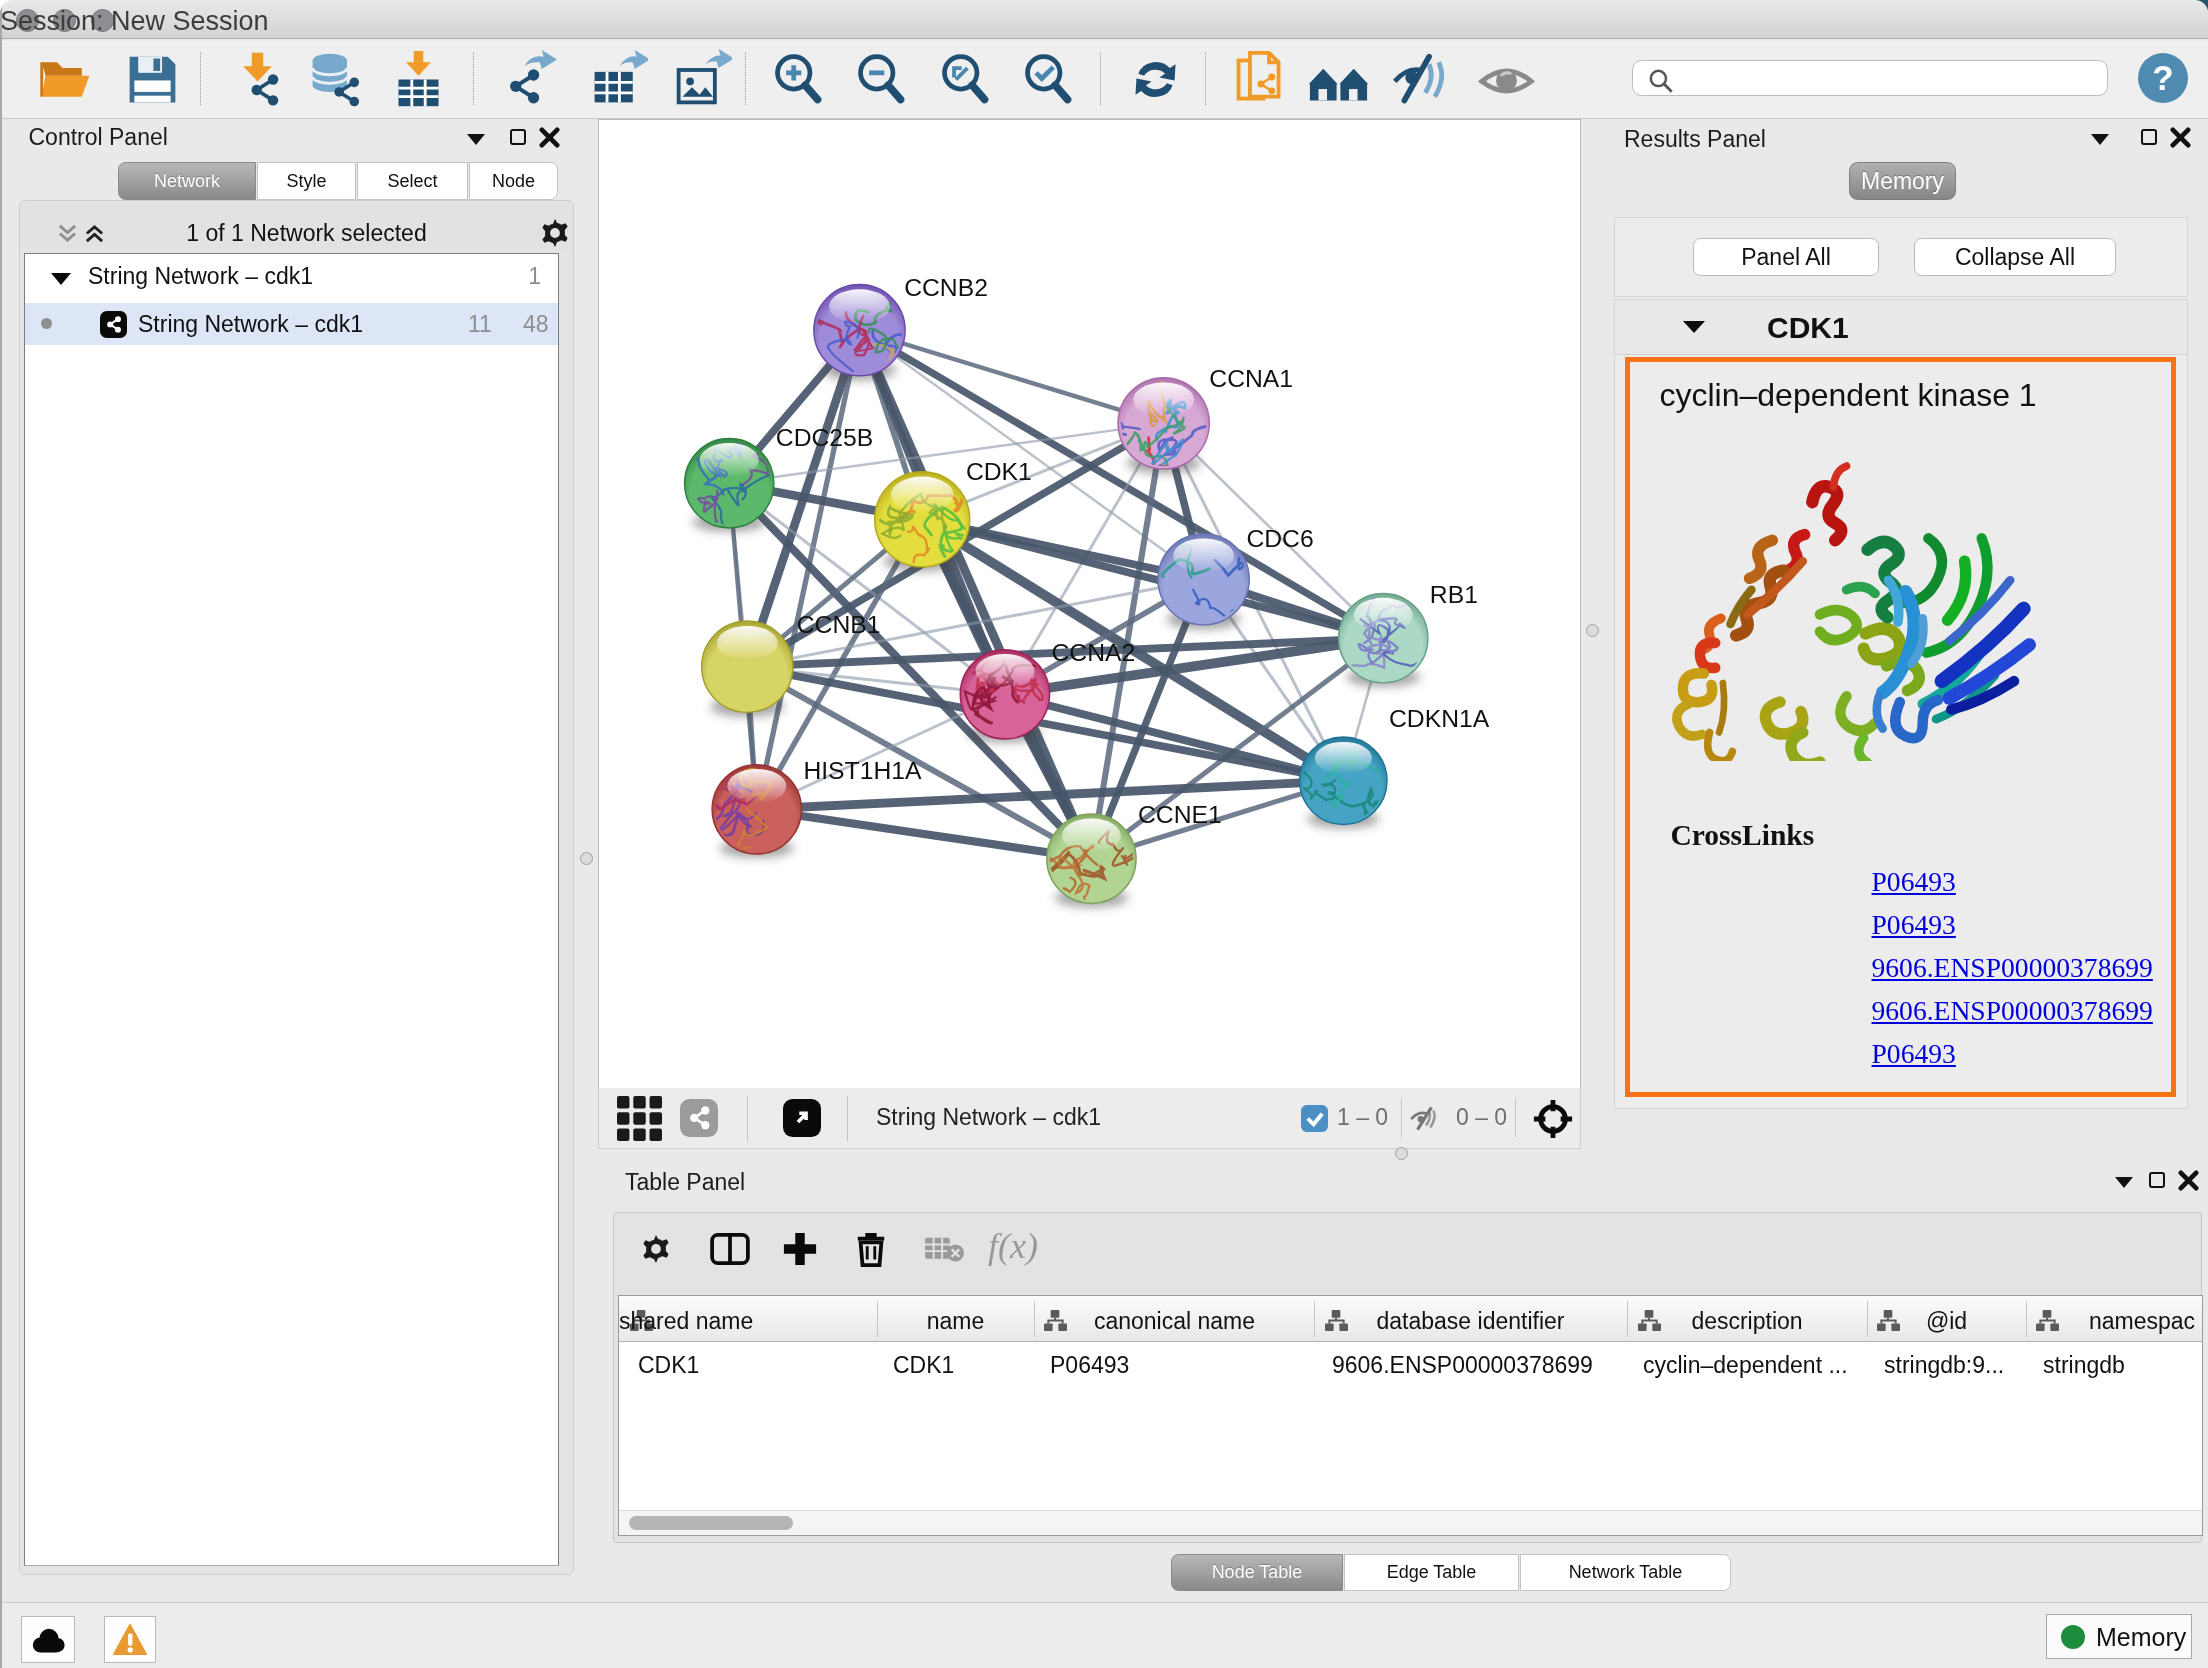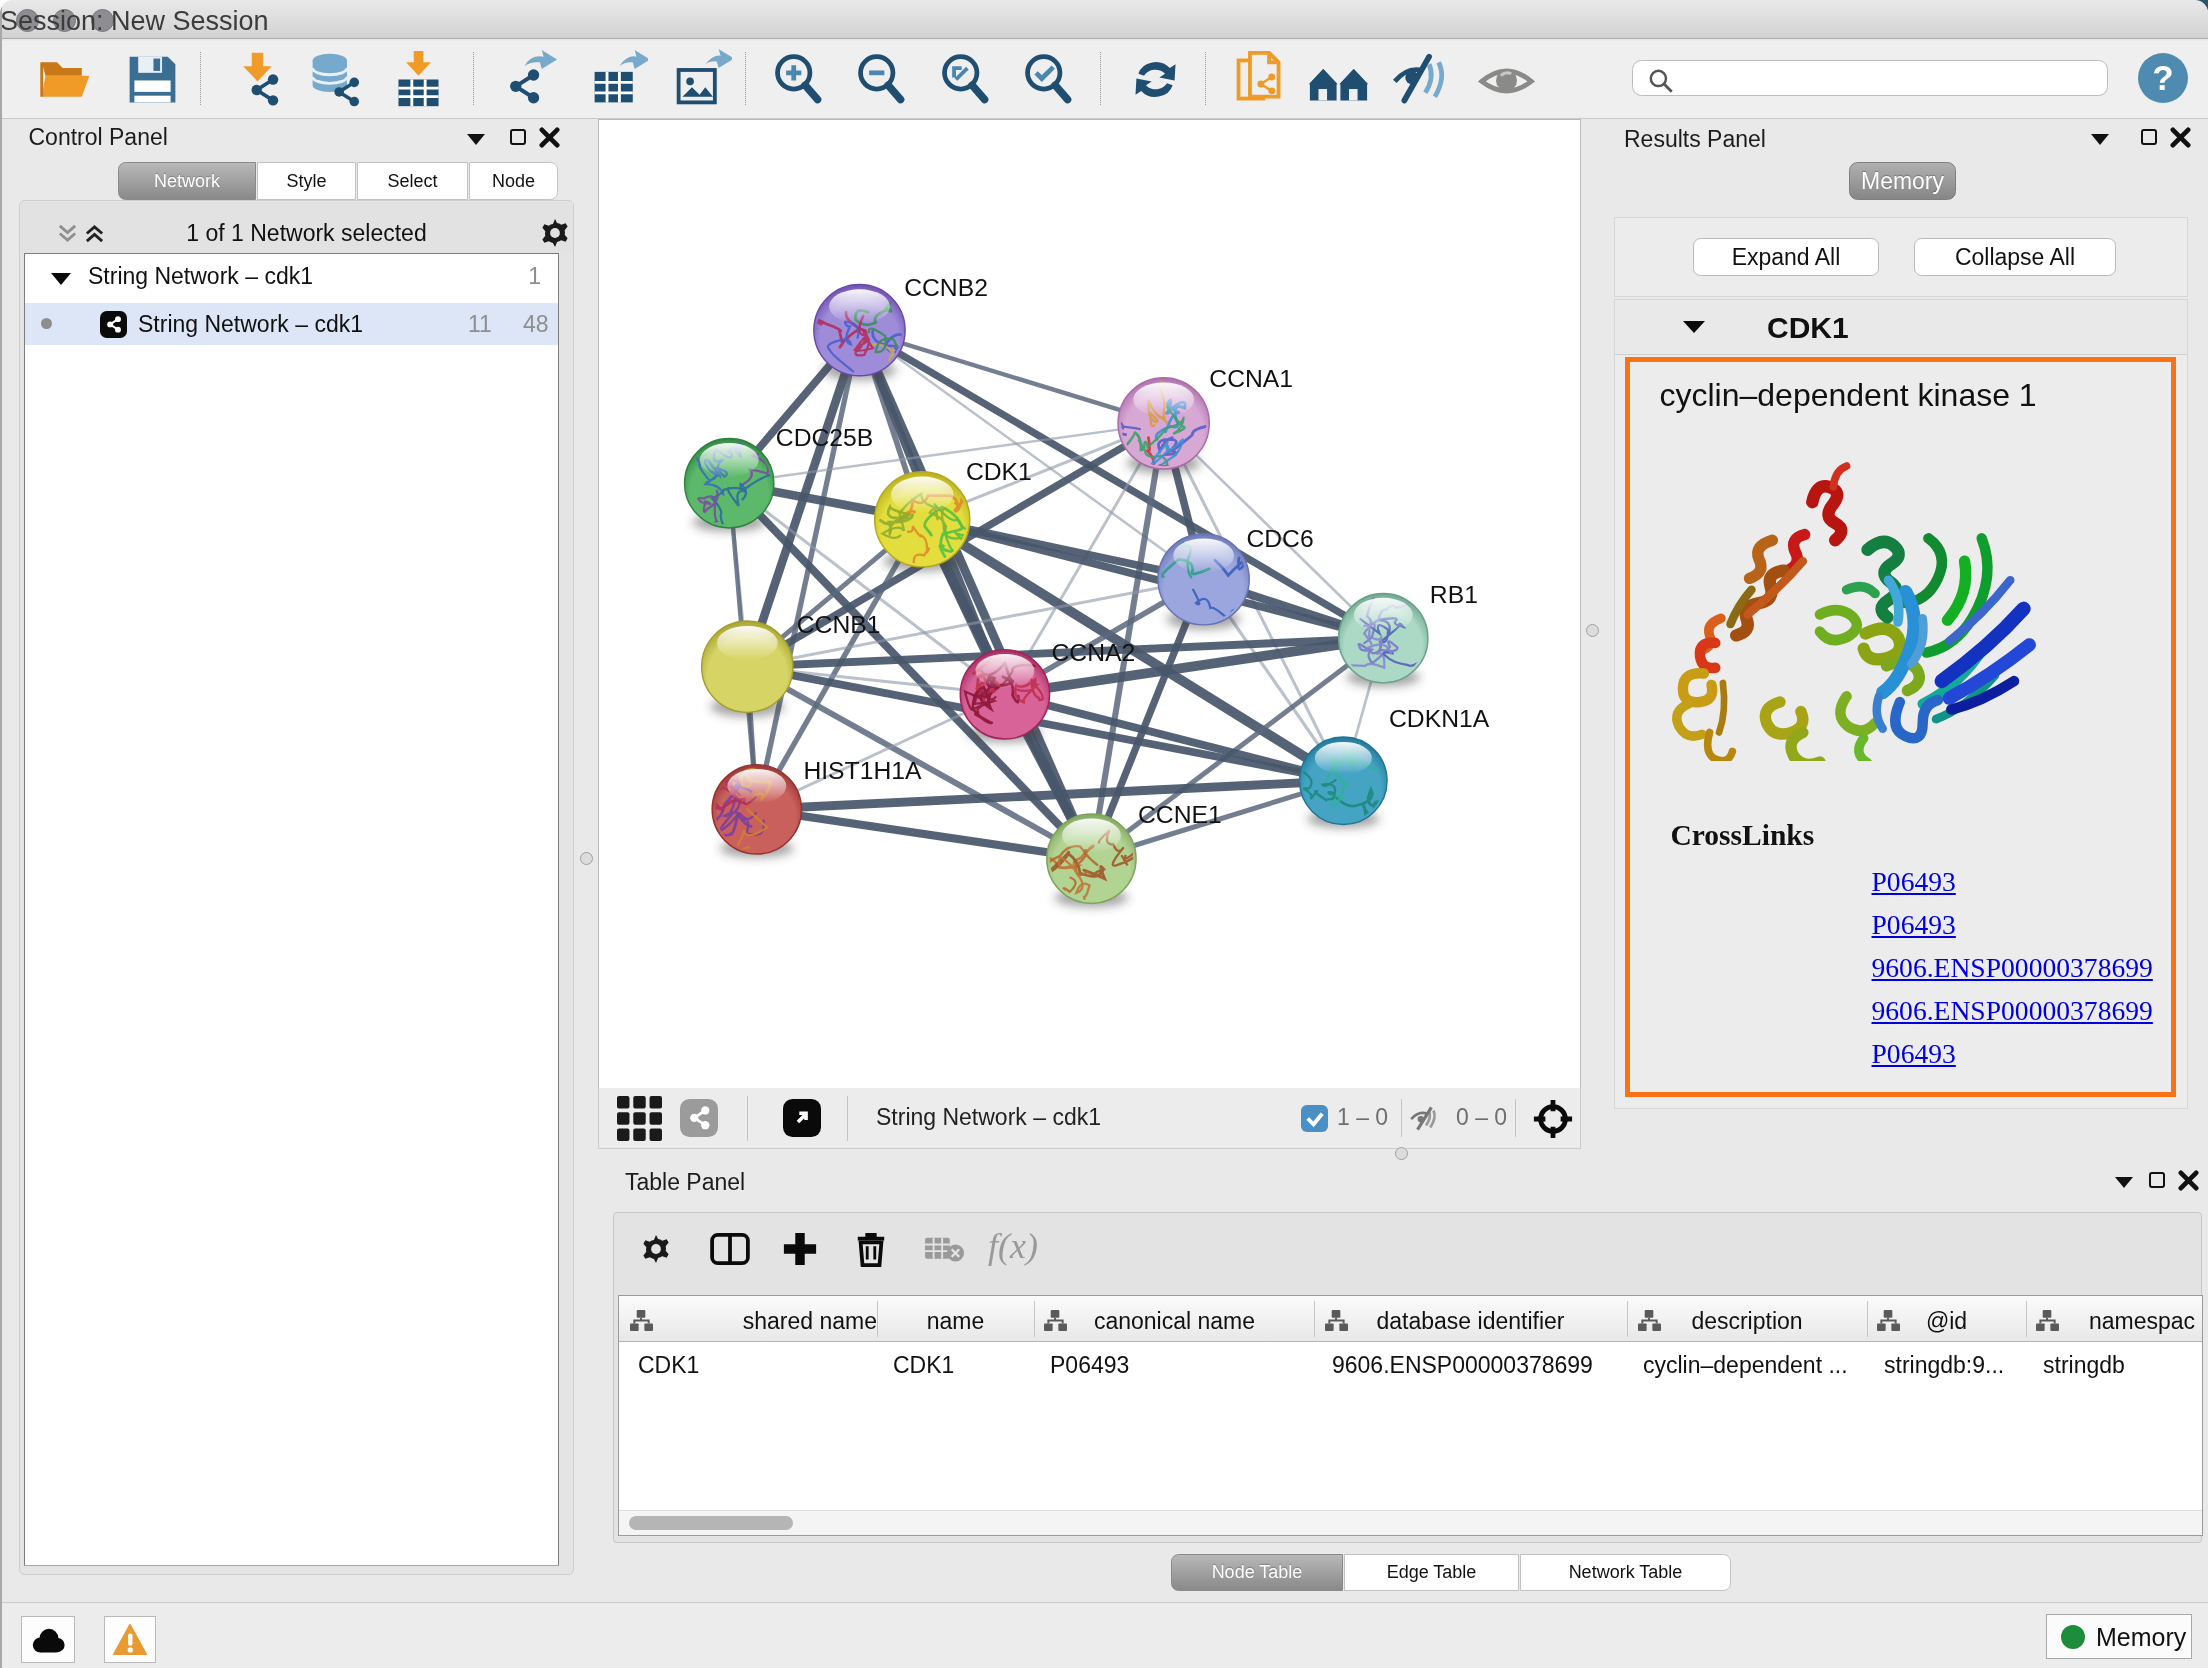--- a/index.html
+++ b/index.html
@@ -563,21 +563,21 @@
 <div class="abs" style="left:1586px;top:624px;width:13.3px;height:13.3px;border-radius:50%;background:#dcdcdc;border:1px solid #9f9f9f"></div>
 <div class="abs" style="left:1395px;top:1147px;width:13.3px;height:13.3px;border-radius:50%;background:#dcdcdc;border:1px solid #9f9f9f"></div>
 <div class="abs panel-title" style="left:1624px;top:126px">Results Panel</div>
 <div class="abs" style="left:2091px;top:134px;width:0;height:0;border-left:9.5px solid transparent;border-right:9.5px solid transparent;border-top:11.4px solid #111"></div>
 <div class="abs" style="left:2141px;top:129px;width:16px;height:16px;border:2.9px solid #111;border-radius:2.9px"></div>
 <svg class="abs" style="left:2170px;top:127px" width="21" height="21" viewBox="0 0 22 22">
     <path d="M3 3 L19 19 M19 3 L3 19" stroke="#111" stroke-width="5" stroke-linecap="round"></path>
   </svg>
 <div class="abs" style="left:1849px;top:162px;width:107px;height:38px;background:linear-gradient(#b0b0b0,#868686);border:1px solid #7e7e7e;border-radius:8.6px;color:#fff;font-size:23px;text-align:center;line-height:36px;text-shadow:0 -1px 1px rgba(0,0,0,0.3)">Memory</div>
 <div class="abs" style="left:1614px;top:217px;width:574px;height:80px;background:#ececec;border:1.9px groove #d6d6d6">
-<div class="abs" style="left:78px;top:20px;width:186px;height:38px;background:#fff;border:1px solid #b9b9b9;border-radius:7.6px;font-size:23px;text-align:center;line-height:36px;color:#111">Expand All</div>
+<div class="abs" style="left:78px;top:20px;width:186px;height:38px;background:#fff;border:1px solid #b9b9b9;border-radius:7.6px;font-size:23px;text-align:center;line-height:36px;color:#111">Panel All</div>
 <div class="abs" style="left:299px;top:20px;width:202px;height:38px;background:#fff;border:1px solid #b9b9b9;border-radius:7.6px;font-size:23px;text-align:center;line-height:36px;color:#111">Collapse All</div>
 </div>
 <div class="abs" style="left:1614px;top:299px;width:574px;height:810px;background:#ececec;border:1.9px groove #d6d6d6">
 <div class="abs" style="left:0;top:0;width:100%;height:55px;background:#e9e9e9;border-bottom:1px solid #cfcfcf">
  <div class="abs" style="left:68px;top:21px;width:0;height:0;border-left:11.4px solid transparent;border-right:11.4px solid transparent;border-top:12.4px solid #0a0a0a"></div>
  <div class="abs" style="left:152px;top:11.4px;font-size:30px;font-weight:bold;color:#111">CDK1</div>
 </div>
 <div class="abs" style="left:9.5px;top:57px;width:551px;height:740px;background:#ececec;border:5px solid #f97316">
  <div class="abs" style="left:30px;top:15px;font-size:32px;color:#111">cyclin–dependent kinase 1</div>
  <div class="abs" style="left:41px;top:457px;font-family:'Liberation Serif',serif;font-size:29.5px;font-weight:bold;color:#111">CrossLinks</div>
@@ -659,21 +659,21 @@
       <div style="position:absolute;left:9.5px;top:13.3px">
         <svg style="display:block" width="25" height="23" viewBox="0 0 26 24">
           <g fill="#5a5a5a">
             <rect x="8" y="1" width="9" height="8" rx="1"></rect>
             <rect x="1" y="15" width="9" height="8" rx="1"></rect>
             <rect x="16" y="15" width="9" height="8" rx="1"></rect>
           </g>
           <path d="M12.5 9 v3 M5.5 15 v-3 h15 v3" stroke="#5a5a5a" stroke-width="2" fill="none"></path>
         </svg>
       </div>
-      <div style="position:absolute;left:0px;top:12.4px;width:258px;text-align:right">shared name</div>
+      <div style="position:absolute;left:0px;top:12.4px;width:258px;text-align:left">shared name</div>
       <div style="position:absolute;left:258px;top:4.8px;width:0;height:36px;border-left:1.9px solid #c6c6c6"></div>
       <div style="position:absolute;left:258px;top:12.4px;width:157px;text-align:center">name</div>
       <div style="position:absolute;left:415px;top:4.8px;width:0;height:36px;border-left:1.9px solid #c6c6c6"></div>
       <div style="position:absolute;left:424px;top:13.3px">
         <svg style="display:block" width="25" height="23" viewBox="0 0 26 24">
           <g fill="#5a5a5a">
             <rect x="8" y="1" width="9" height="8" rx="1"></rect>
             <rect x="1" y="15" width="9" height="8" rx="1"></rect>
             <rect x="16" y="15" width="9" height="8" rx="1"></rect>
           </g>

